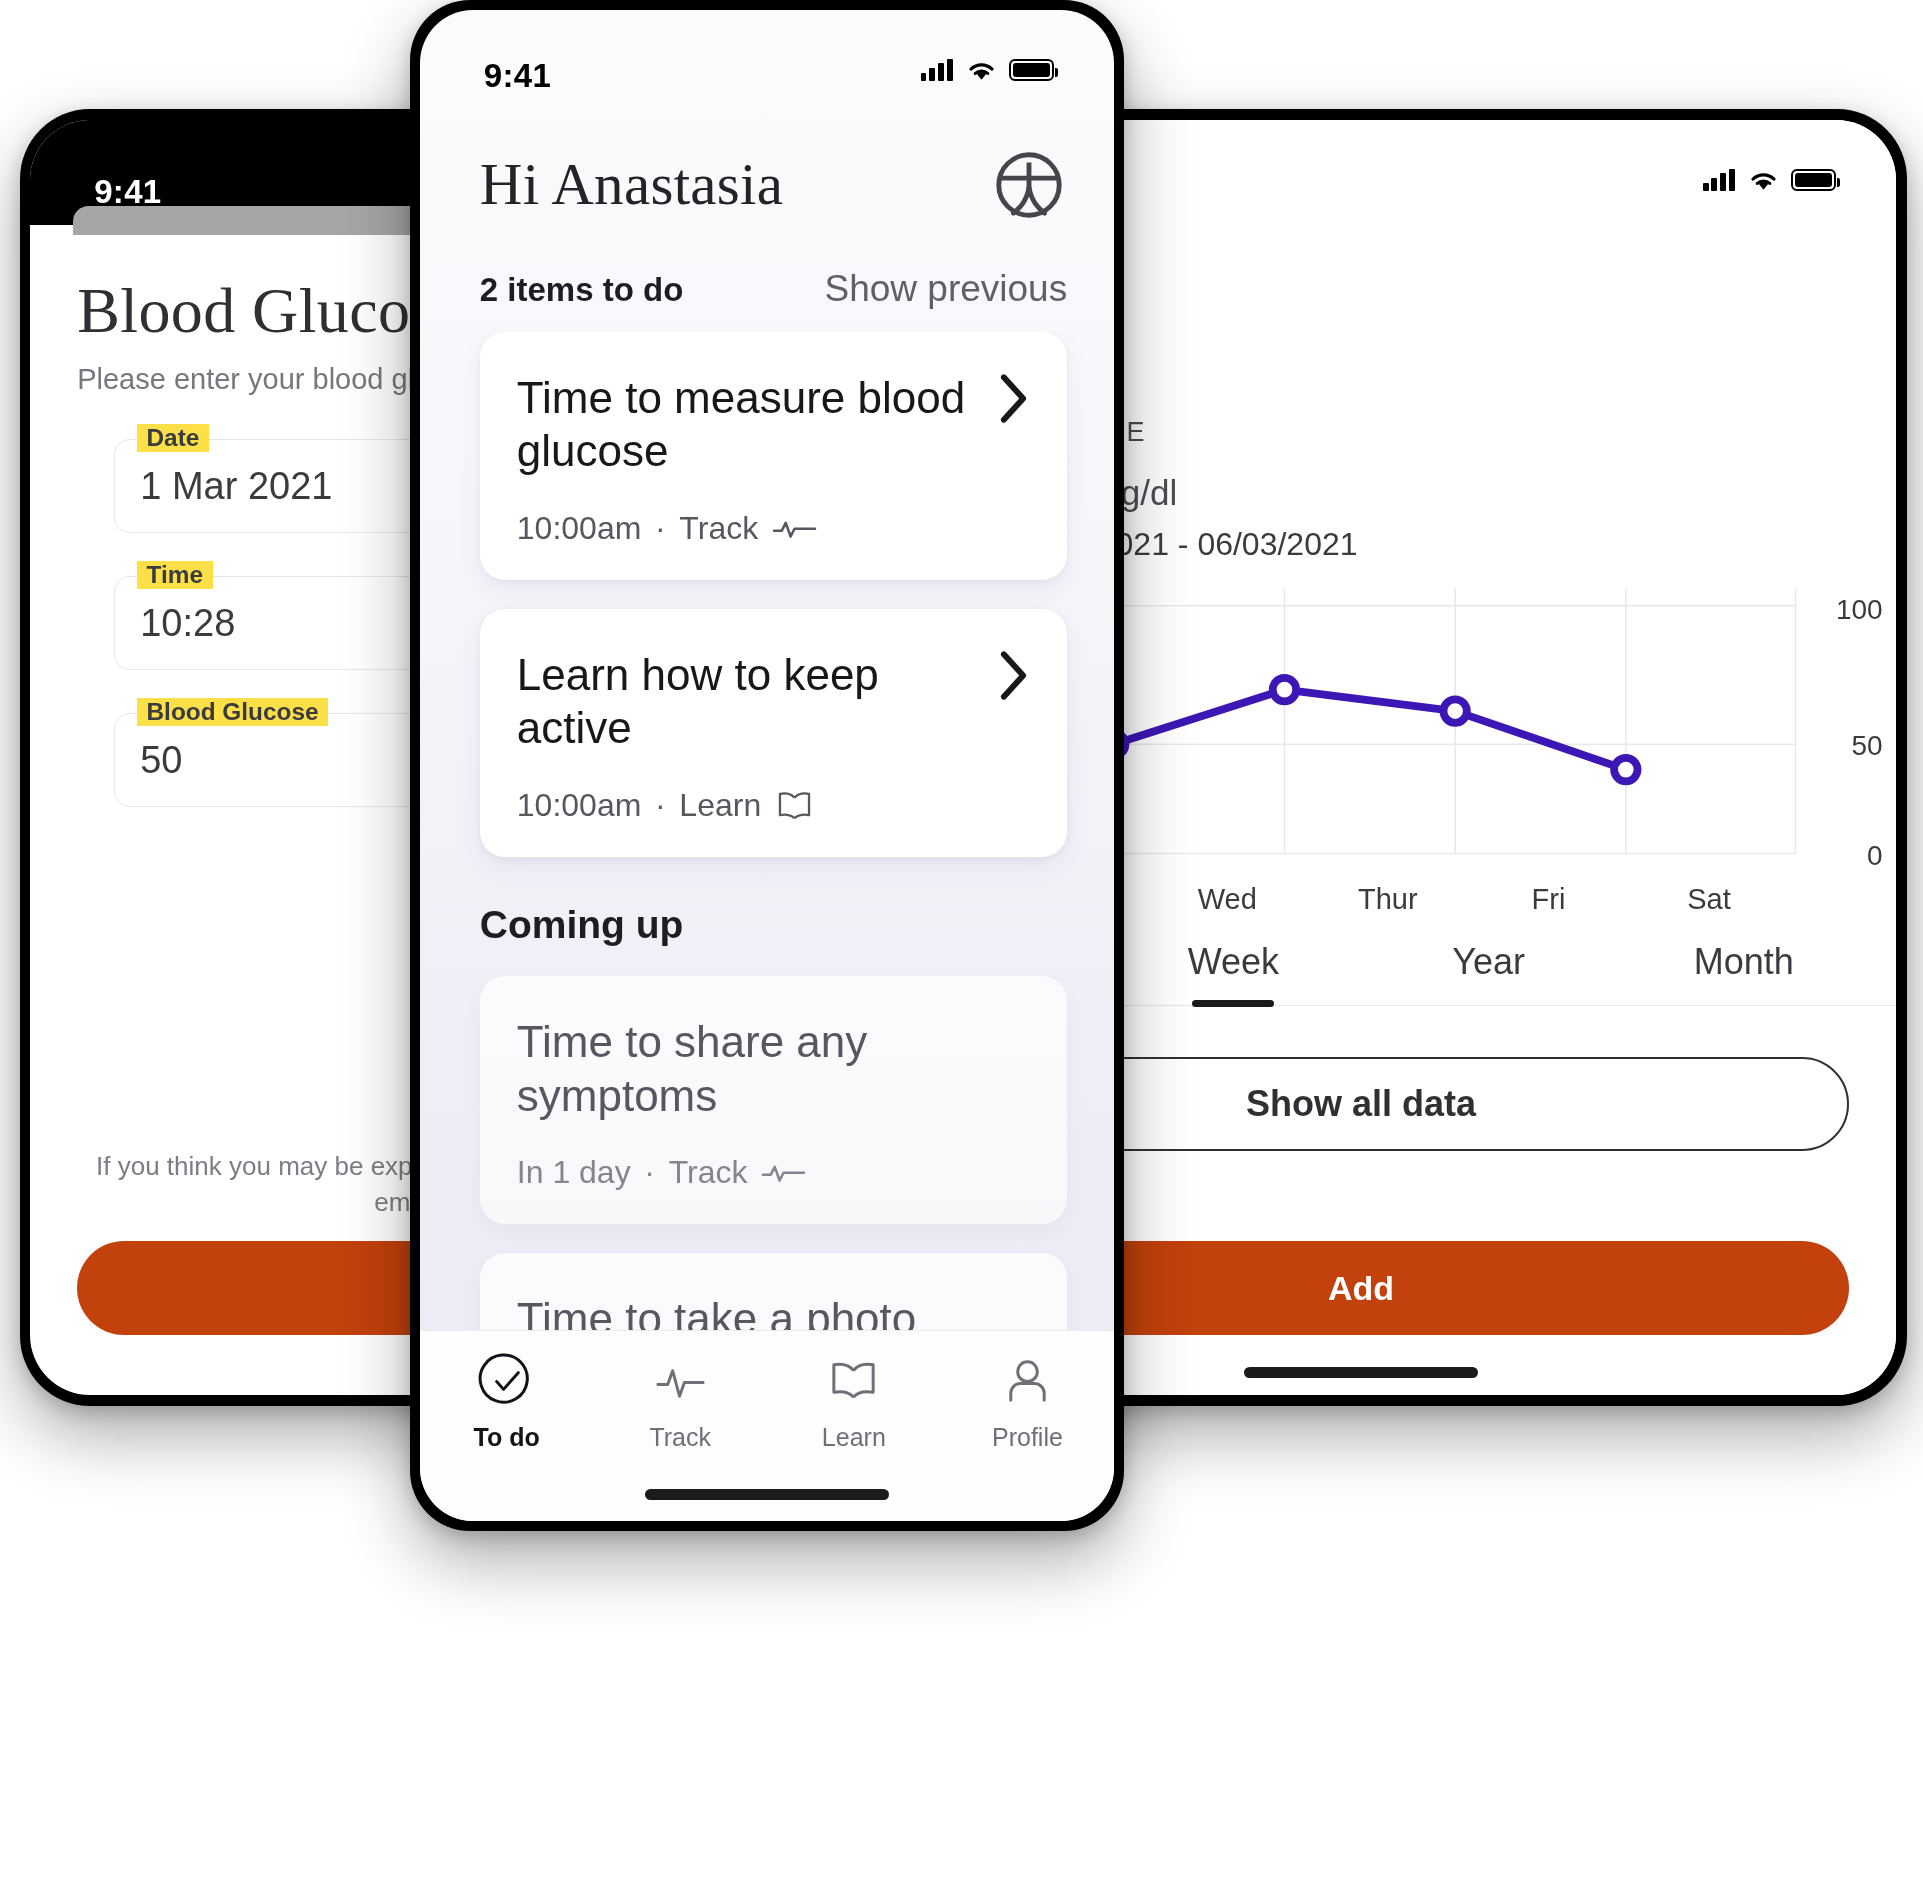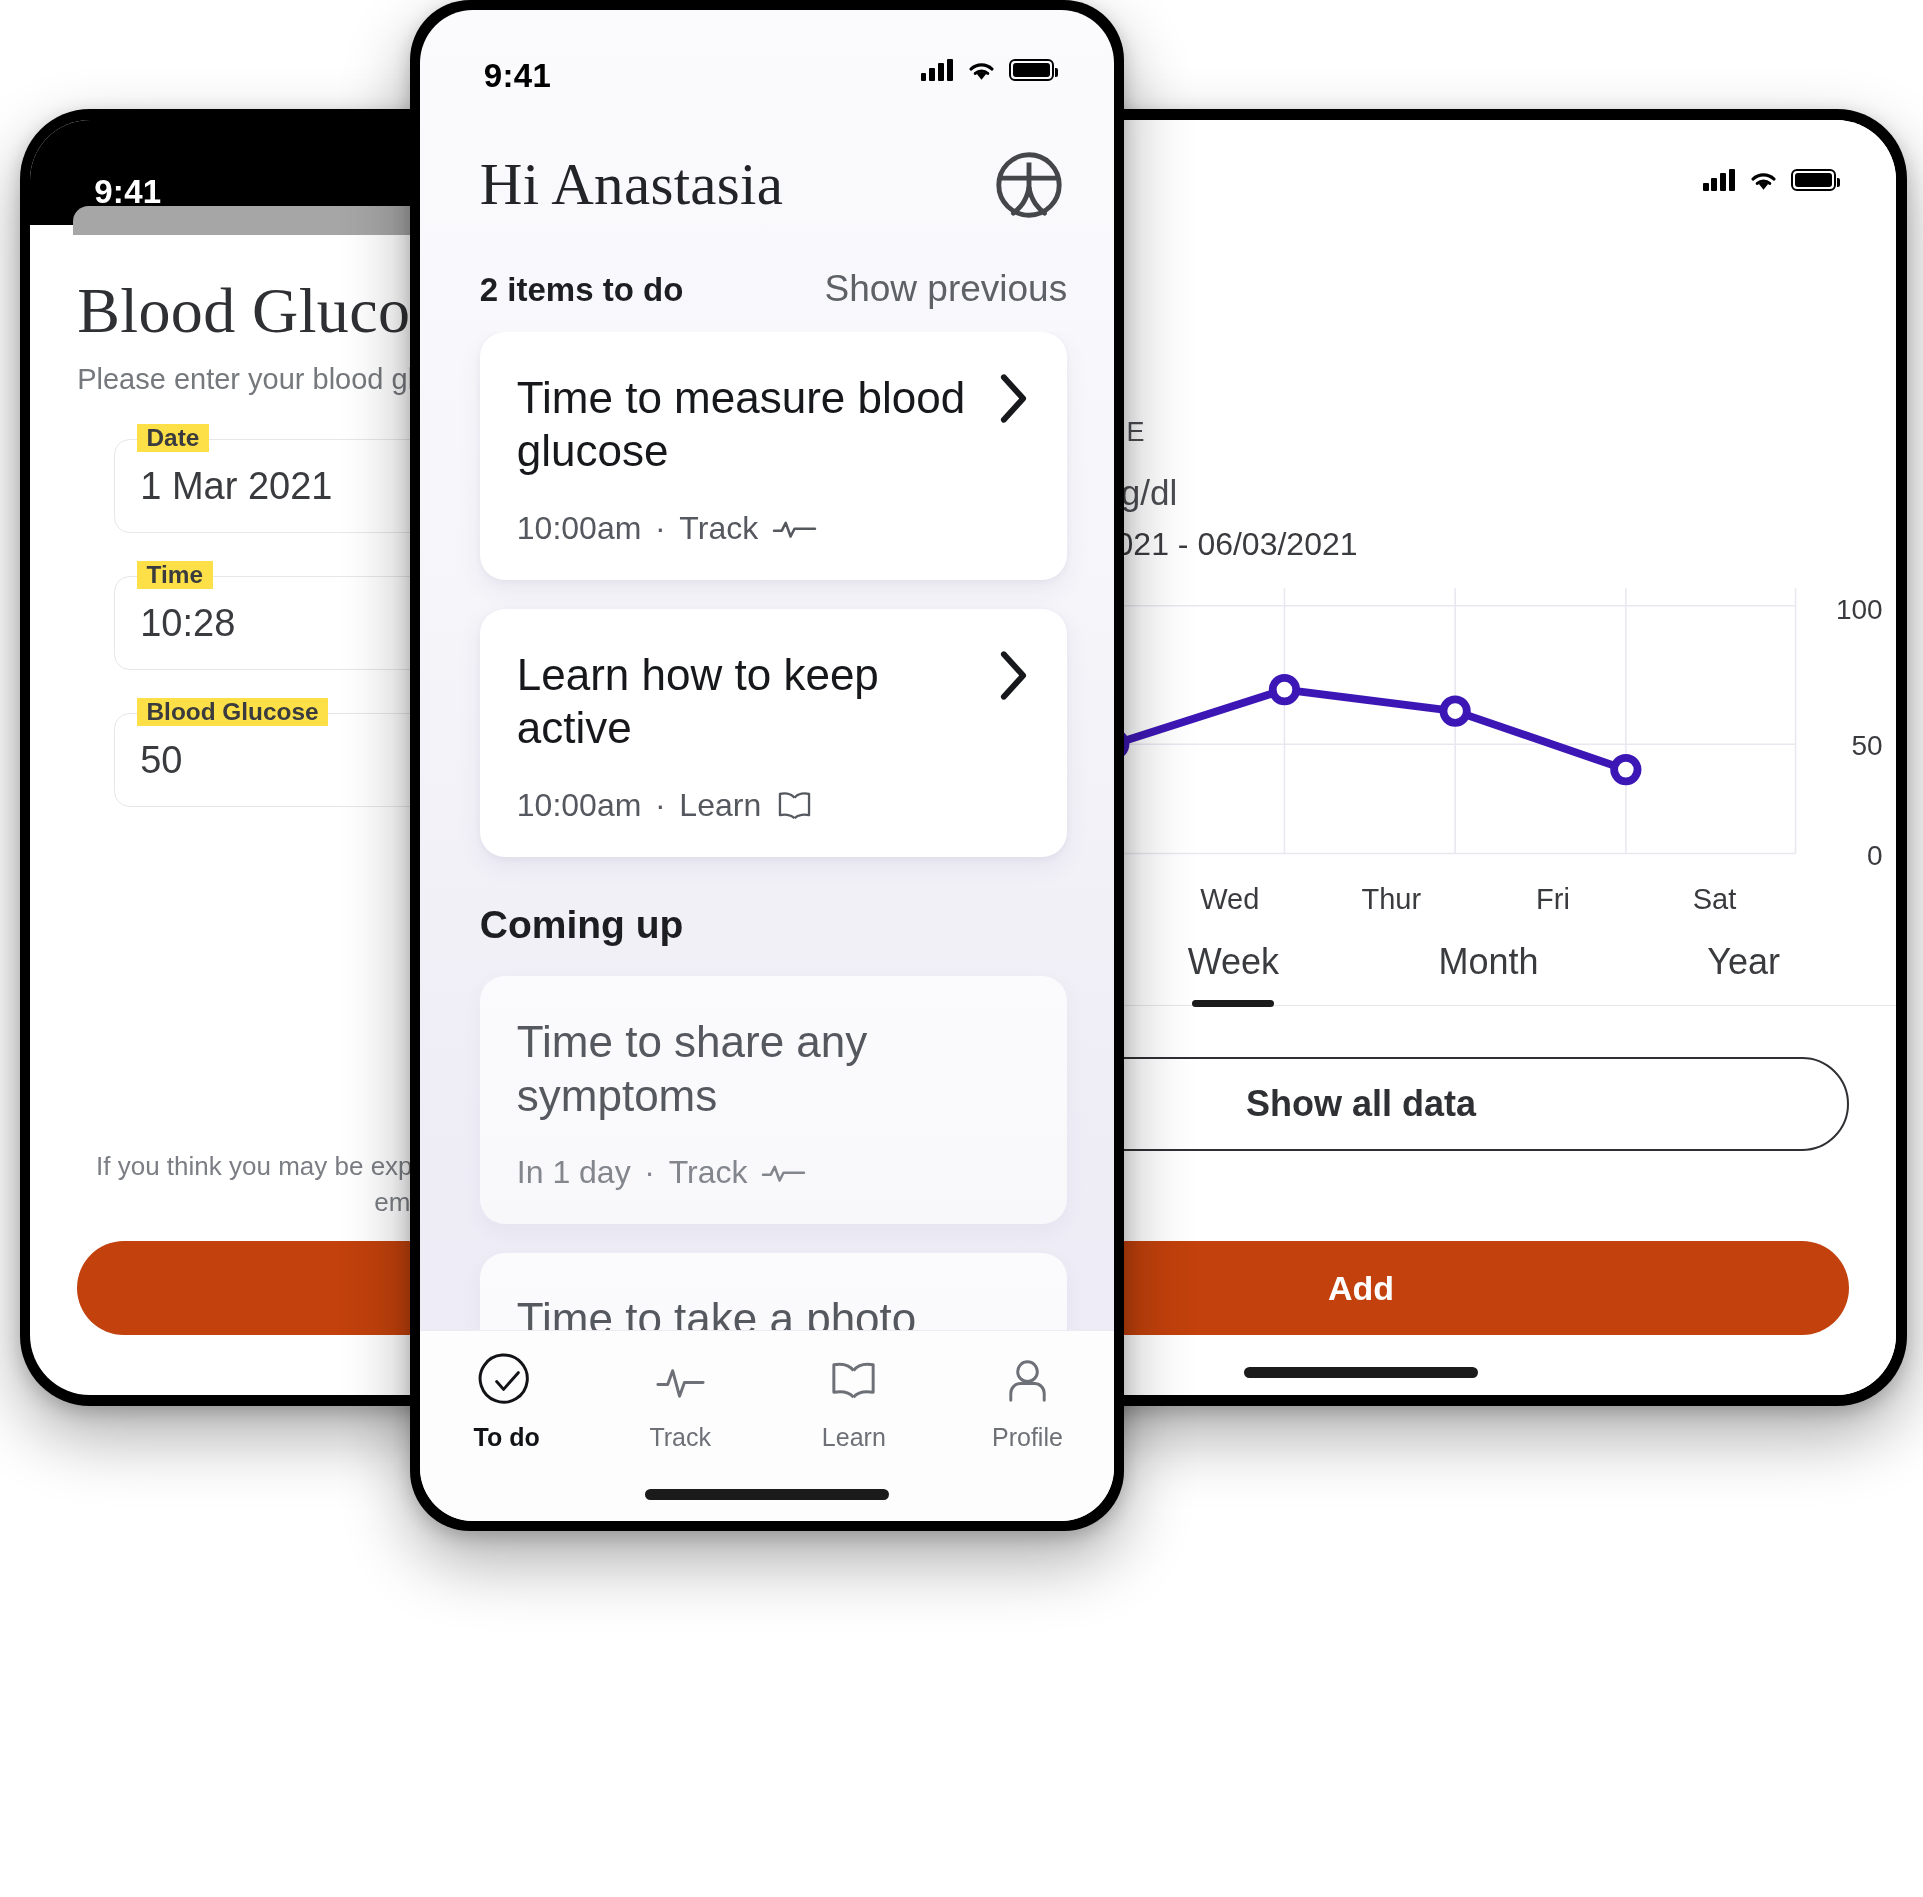--- a/index.html
+++ b/index.html
@@ -103,21 +103,21 @@
   .stat-block { border-left: 2.4px solid #3a3b3f; padding-left: 25px; margin-left: 27px; }
   .stat-cap { font-size: 27px; color: #4b4d52; letter-spacing: 1.2px; }
   .stat-val { font-size: 64px; color: #3a3b3f; line-height: 1.1; display: flex; align-items: baseline; gap: 11.7px; }
   .stat-unit { font-size: 35px; color: #4b4d52; }
   .stat-range { font-size: 32px; color: #3a3b3f; margin-top: 7.8px; }
 
   .chart-wrap { position: relative; margin: 25px 0 0 0; height: 322px; }
   .chart-svg { display: block; }
   .ytick { position: absolute; right: 13.7px; font-size: 28px; color: #3a3b3f; }
   .xlabels {
-    position: absolute; left: 0; right: 101px; bottom: -5.9px;
+    position: absolute; left: 0; right: 107px; bottom: -5.9px;
     display: flex; font-size: 29px; color: #3a3b3f;
   }
   .xlabels span { flex: 1; text-align: center; }
 
   .period-tabs {
     display: flex; margin: 21.5px 0 0 0; border-bottom: 1.6px solid #e7e7ea;
     padding: 0 25px;
   }
   .ptab {
     flex: 1; text-align: center; font-size: 36px; color: #3a3b3f;
@@ -302,22 +302,22 @@
             <span>Wed</span>
             <span>Thur</span>
             <span>Fri</span>
             <span>Sat</span>
           </div>
         </div>
 
         <div class="period-tabs">
           <div class="ptab">Day</div>
           <div class="ptab active">Week</div>
+          <div class="ptab">Year</div>
           <div class="ptab">Month</div>
-          <div class="ptab">Year</div>
         </div>
 
         <div class="showall-btn">Show all data</div>
         <div class="tod-label">Time of day</div>
         <div class="tod-sub">Period</div>
 
         <div class="add-btn">Add</div>
         <div class="home-ind"></div>
       </div>
     </div>

